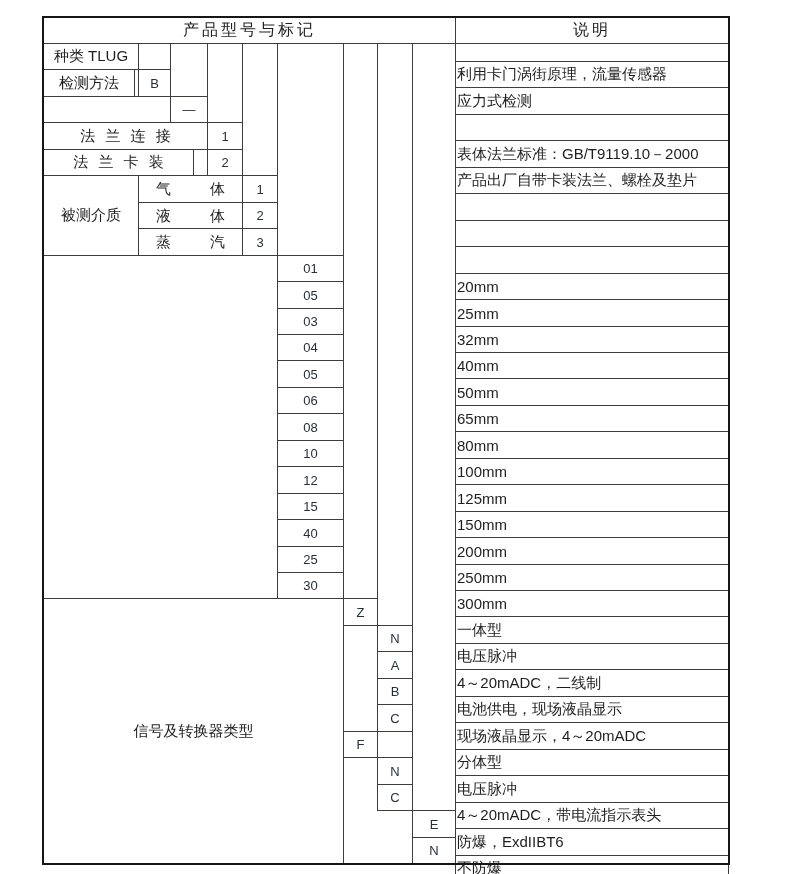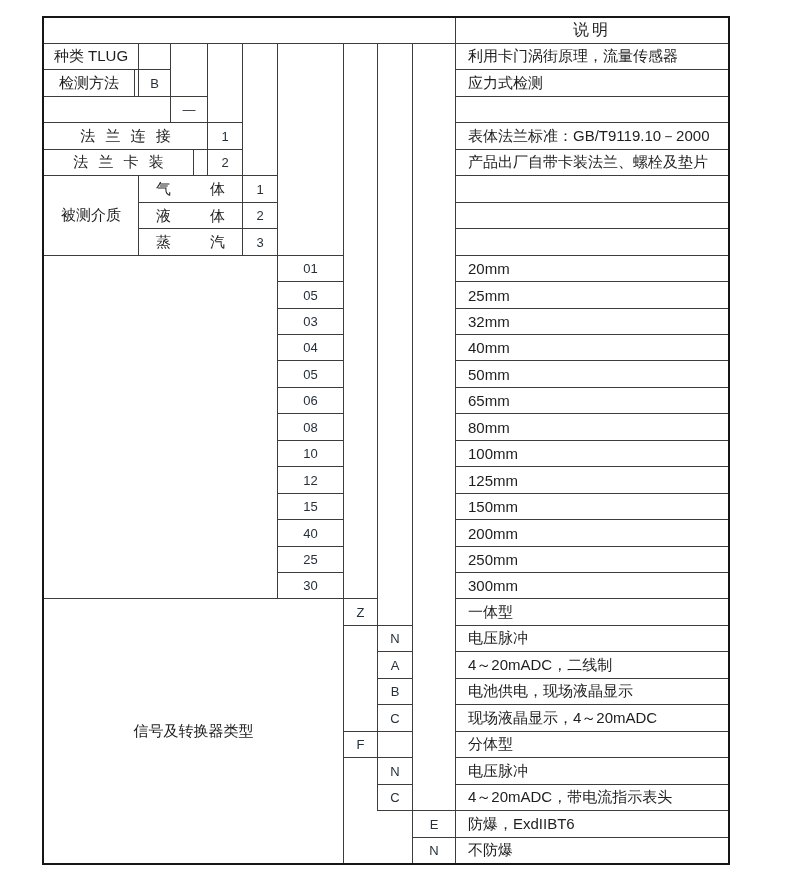--- a/index.html
+++ b/index.html
@@ -1,32 +1,33 @@
 <!DOCTYPE html>
 <html><head>
 <meta charset="utf-8">
 <style>
   html,body{margin:0;padding:0;background:#ffffff;}
   .page{position:relative;width:785px;height:874px;background:#ffffff;
         font-family:"Liberation Sans",sans-serif;color:#1e1e1e;}
   .cell{position:absolute;box-sizing:border-box;border:1px solid #3d3d3d;background:#fff;
         display:flex;align-items:center;justify-content:center;font-size:15px;overflow:hidden;white-space:nowrap;}
-  .desc{justify-content:flex-start;padding:0 12px;}
+  .desc{justify-content:flex-start;padding:0 1px;margin-top:18px;}
   .code{font-size:13px;color:#25303c;font-weight:400;}
   .hdr{font-size:16px;letter-spacing:3px;}
   .sp{word-spacing:6px;}
   .jmed{display:block;text-align:justify;text-align-last:justify;padding:0 17px;line-height:26px;}
   .frame{position:absolute;left:42px;top:16px;width:688px;height:849px;
          box-sizing:border-box;border:2px solid #161616;pointer-events:none;background:transparent;}
 </style>
 </head>
 <body>
 
 <div class="page">
 
+  <div class="cell hdr" style="left:43px;top:17px;width:413px;height:27px">产品型号与标记</div>
   <div class="cell hdr" style="left:455px;top:17px;width:274px;height:27px">说明</div>
 
   <div class="cell" style="left:43px;top:43px;width:96px;height:27px">种类 TLUG</div>
   <div class="cell" style="left:138px;top:43px;width:33px;height:27px"></div>
   <div class="cell desc" style="left:455px;top:43px;width:274px;height:27px">利用卡门涡街原理，流量传感器</div>
 
   <div class="cell" style="left:170px;top:43px;width:38px;height:54px"></div>
   <div class="cell" style="left:207px;top:43px;width:36px;height:80px"></div>
   <div class="cell" style="left:242px;top:43px;width:36px;height:133px"></div>
   <div class="cell" style="left:277px;top:43px;width:67px;height:213px"></div>

